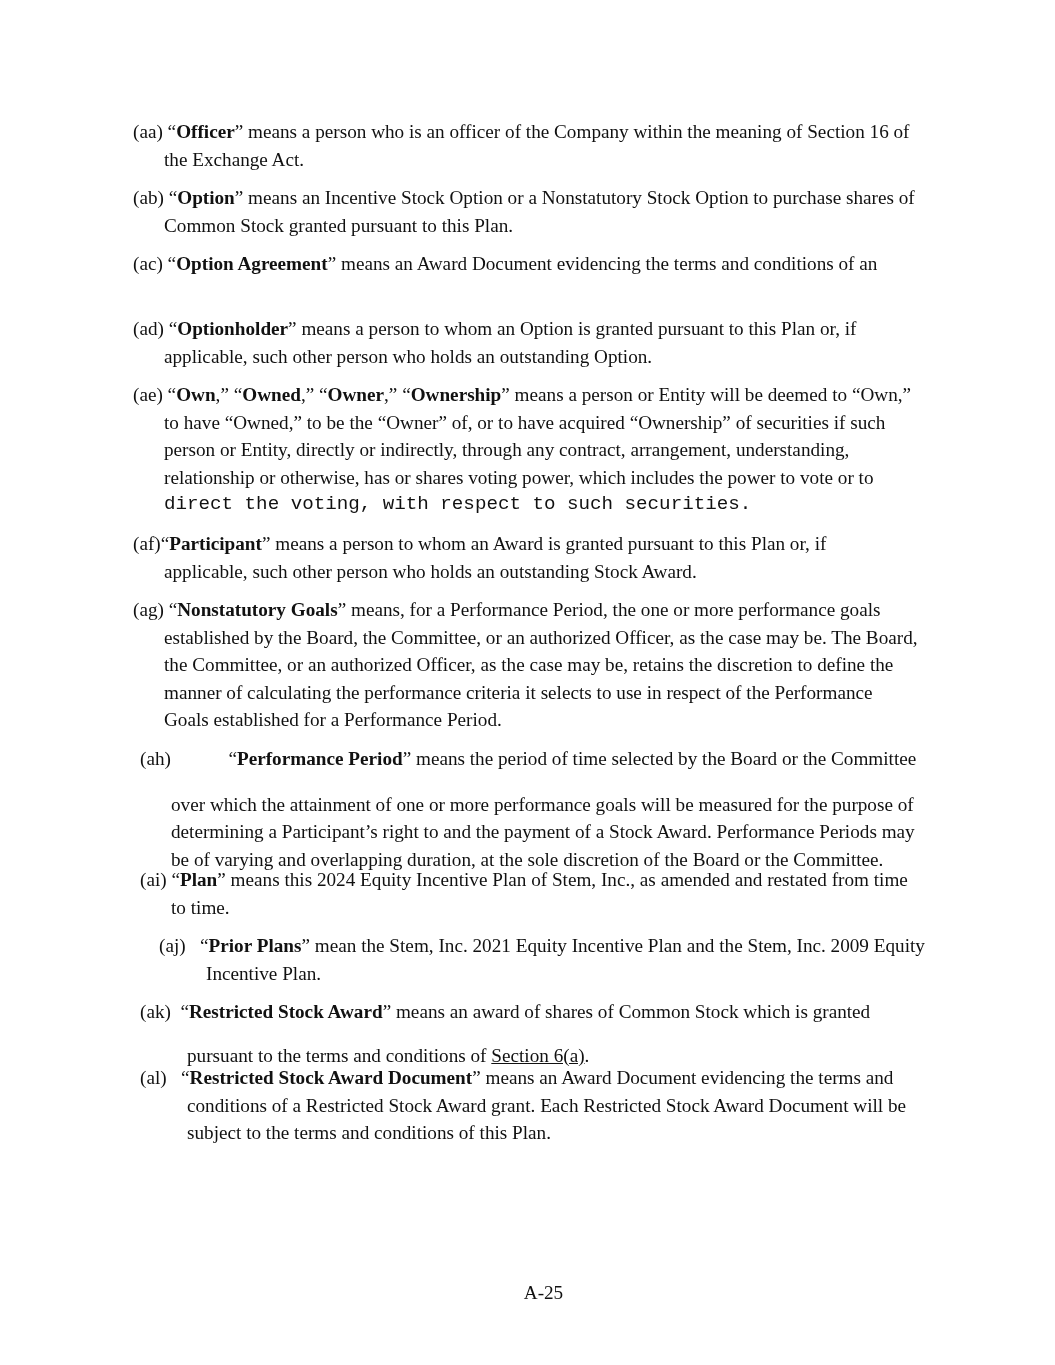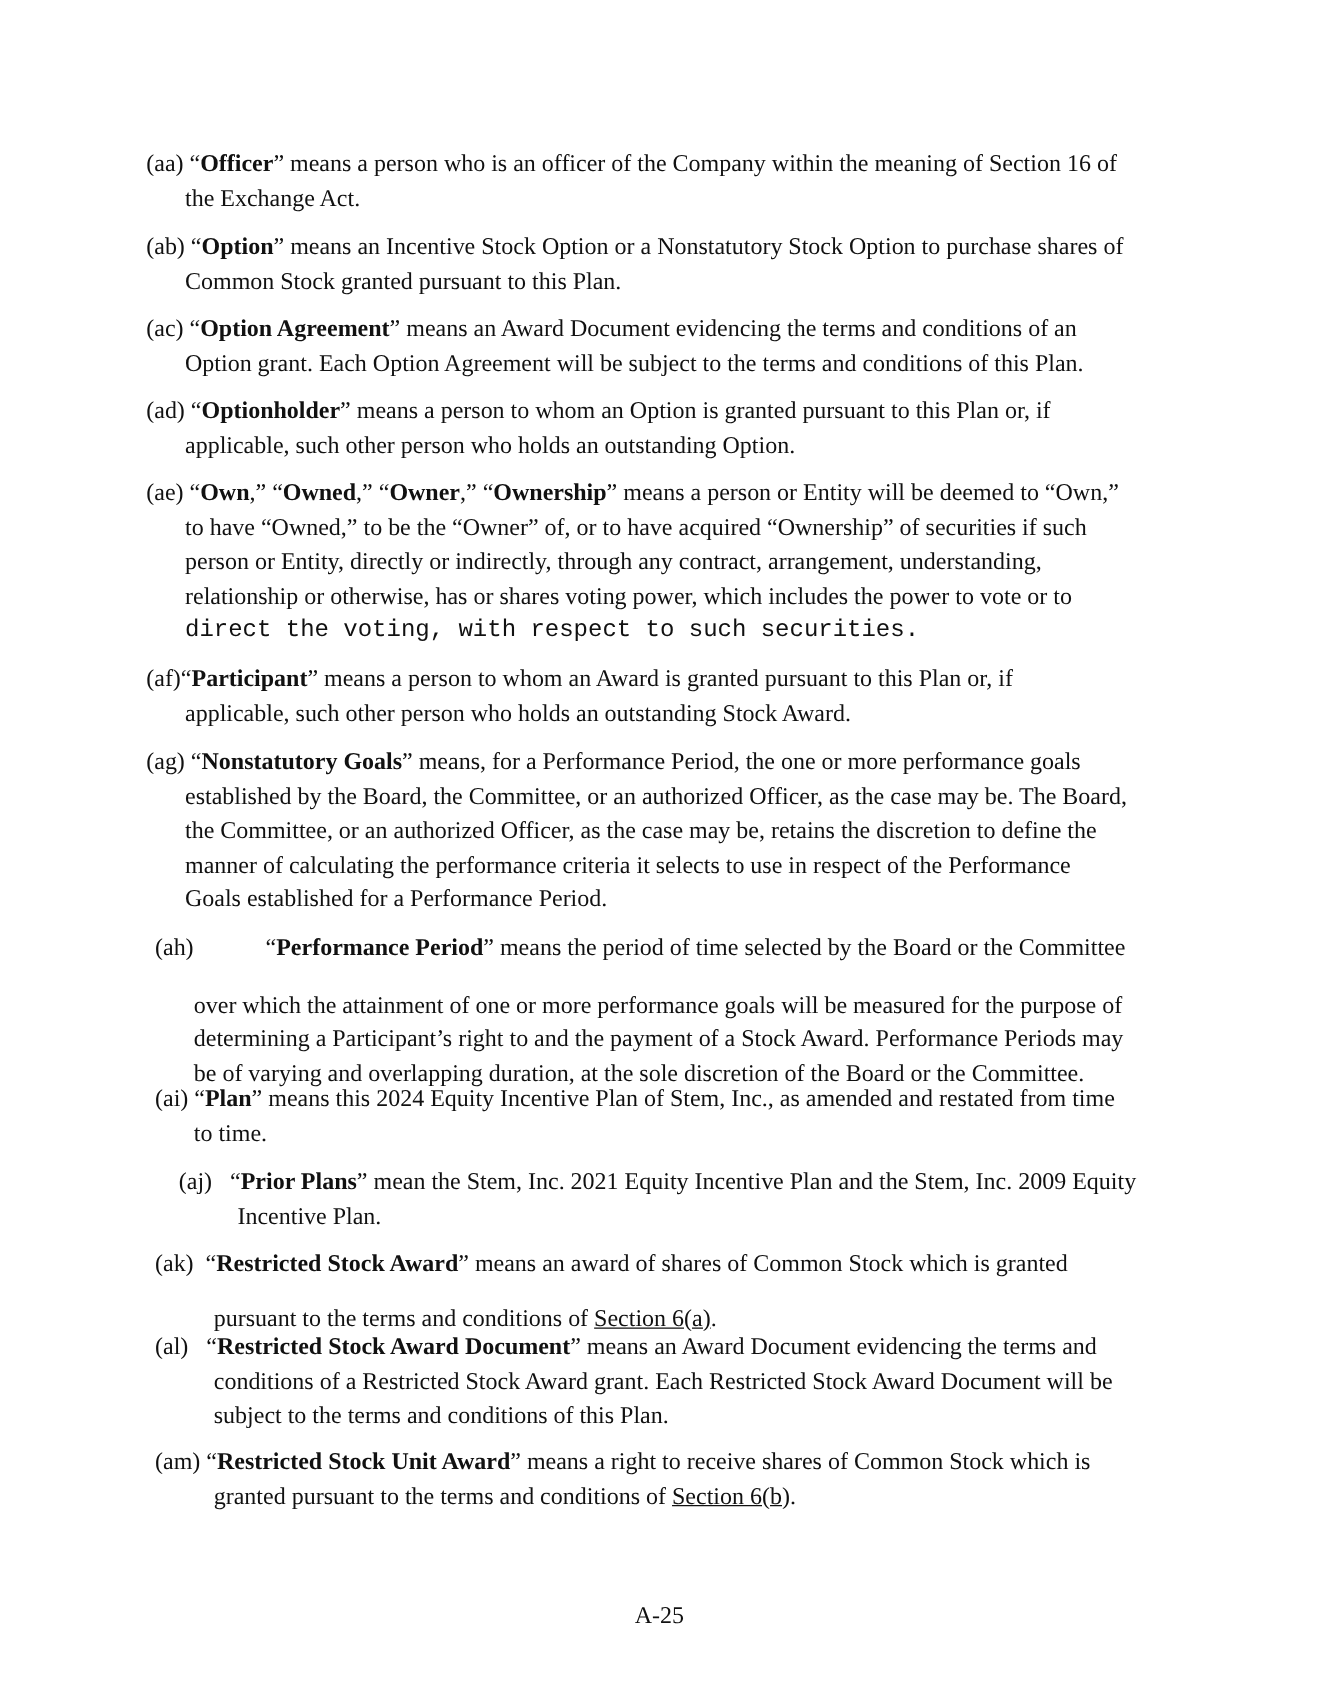--- a/index.html
+++ b/index.html
@@ -1,21 +1,21 @@
 <!DOCTYPE html>
 <html><head>
 <meta charset="utf-8">
 <style>
   html, body { margin: 0; padding: 0; background: #ffffff; }
   body {
     width: 1055px; height: 1365px; position: relative; overflow: hidden;
     font-family: "Liberation Serif", "DejaVu Serif", serif;
     color: #111111;
   }
-  .page { position: absolute; left: 0; top: 0; width: 922px; height: 1365px; }
+  .page { position: absolute; left: 16px; top: 0; width: 922px; height: 1365px; }
   .def {
     position: absolute;
     font-size: 19.2px;
     line-height: 27.5px;
     white-space: nowrap;
   }
   .def .line { display: block; }
   .def b { font-weight: bold; }
   .def u { text-decoration: underline; }
   .footer {
@@ -30,21 +30,20 @@
   <div class="def" style="left:117px; top:118px;">
       <span class="line">(aa) “<b>Officer</b>” means a person who is an officer of the Company within the meaning of Section 16 of</span>
       <span class="line" style="padding-left: 31px;">the Exchange Act.</span>
     </div>
   <div class="def" style="left:117px; top:184px;">
       <span class="line">(ab) “<b>Option</b>” means an Incentive Stock Option or a Nonstatutory Stock Option to purchase shares of</span>
       <span class="line" style="padding-left: 31px;">Common Stock granted pursuant to this Plan.</span>
     </div>
   <div class="def" style="left:117px; top:250px;">
       <span class="line">(ac) “<b>Option Agreement</b>” means an Award Document evidencing the terms and conditions of an</span>
-      <span class="line" style="padding-left: 31px;">Option grant. Each Option Agreement will be subject to the terms and conditions of this Plan.</span>
     </div>
   <div class="def" style="left:117px; top:315px;">
       <span class="line">(ad) “<b>Optionholder</b>” means a person to whom an Option is granted pursuant to this Plan or, if</span>
       <span class="line" style="padding-left: 31px;">applicable, such other person who holds an outstanding Option.</span>
     </div>
   <div class="def" style="left:117px; top:381px;">
       <span class="line">(ae) “<b>Own</b>,” “<b>Owned</b>,” “<b>Owner</b>,” “<b>Ownership</b>” means a person or Entity will be deemed to “Own,”</span>
       <span class="line" style="padding-left: 31px;">to have “Owned,” to be the “Owner” of, or to have acquired “Ownership” of securities if such</span>
       <span class="line" style="padding-left: 31px;">person or Entity, directly or indirectly, through any contract, arrangement, understanding,</span>
       <span class="line" style="padding-left: 31px;">relationship or otherwise, has or shares voting power, which includes the power to vote or to</span>
@@ -77,19 +76,15 @@
     </div>
   <div class="def" style="left:124px; top:998px;">
       <span class="line">(ak)&nbsp;&nbsp;“<b>Restricted Stock Award</b>” means an award of shares of Common Stock which is granted</span>
       <span class="line" style="padding-left: 47px; margin-top: 16px;">pursuant to the terms and conditions of <u>Section 6(a)</u>.</span>
     </div>
   <div class="def" style="left:124px; top:1064px;">
       <span class="line">(al)&nbsp;&nbsp;&nbsp;“<b>Restricted Stock Award Document</b>” means an Award Document evidencing the terms and</span>
       <span class="line" style="padding-left: 47px;">conditions of a Restricted Stock Award grant. Each Restricted Stock Award Document will be</span>
       <span class="line" style="padding-left: 47px;">subject to the terms and conditions of this Plan.</span>
     </div>
-  <div class="def" style="left:124px; top:1156px;">
-      <span class="line">(am) “<b>Restricted Stock Unit Award</b>” means a right to receive shares of Common Stock which is</span>
-      <span class="line" style="padding-left: 47px;">granted pursuant to the terms and conditions of <u>Section 6(b)</u>.</span>
-    </div>
 
   <div class="footer">A-25</div>
 </div>
 
 </body></html>

